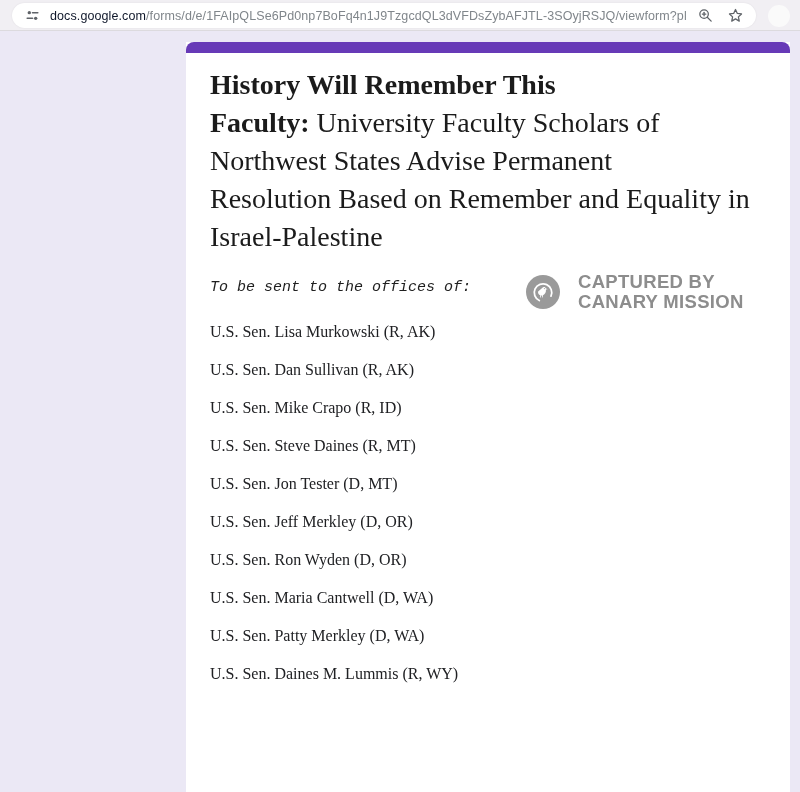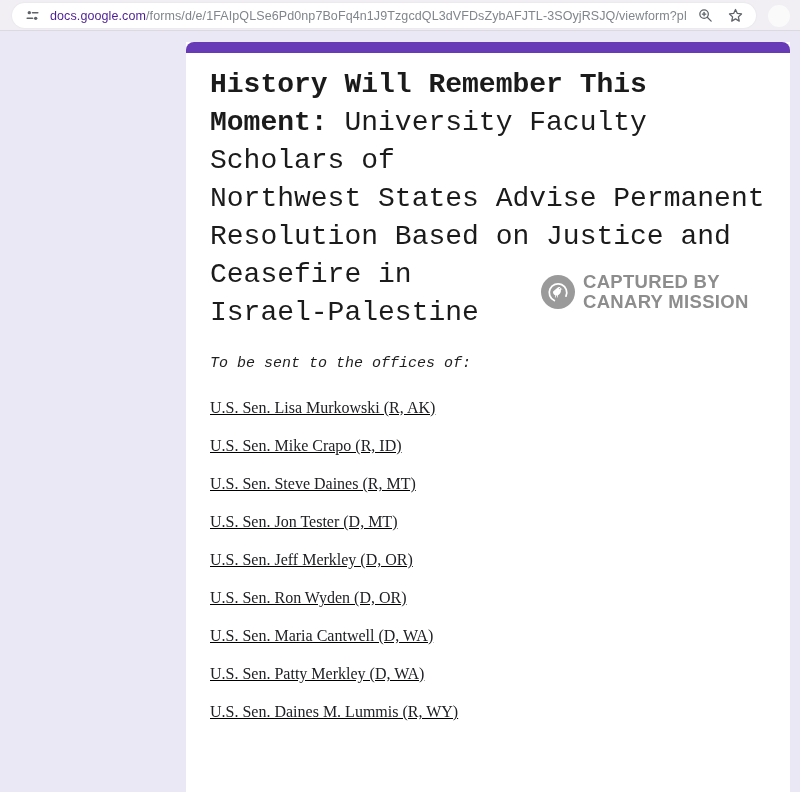--- a/index.html
+++ b/index.html
@@ -15,21 +15,21 @@
     position: absolute; left: 12px; top: 3px; width: 744px; height: 25px;
     background: #ffffff; border-radius: 13px;
     display: flex; align-items: center; padding: 0 10px;
     box-shadow: 0 0 2px rgba(0,0,0,0.08);
   }
   .site-info { width: 20px; height: 20px; display: flex; align-items: center; justify-content: center; margin-right: 8px; flex: 0 0 auto; }
   .url-text {
     flex: 1 1 auto; font-size: 12.5px; letter-spacing: 0.1px;
     white-space: nowrap; overflow: hidden;
   }
-  .url-domain { color: #4c1d95; }
+  .url-domain { color: #0f172a; }
   .url-path { color: #80868b; }
   .omni-ico { width: 22px; height: 22px; display: flex; align-items: center; justify-content: center; margin-left: 8px; flex: 0 0 auto; }
   .chrome-right {
     position: absolute; right: 4px; top: 3px; width: 34px; height: 25px;
     display: flex; align-items: center; justify-content: center;
   }
   .avatar-blob { width: 22px; height: 22px; border-radius: 50%; background: #fafafa; }
 
   
   .page { position: absolute; top: 32px; left: 0; width: 800px; height: 760px; background: #ebe8f5; }
@@ -38,43 +38,43 @@
     background: #ffffff;
   }
   .accent-bar {
     position: absolute; left: 0; top: 0; width: 604px; height: 11px;
     border-radius: 8px 8px 0 0;
   }
   .card-content { position: absolute; left: 24px; top: 11px; width: 560px; }
 
   .form-title {
     margin-top: 13px; width: 556px;
-    font-family: Liberation Mono, monospace;
+    font-family: Liberation Serif, serif;
     font-size: 28px; line-height: 38px; font-weight: normal;
     color: #1b1b1b;
   }
   .form-title .tl-bold { font-weight: bold; }
 
   .form-subtitle {
     margin-top: 23px;
     font-family: Liberation Mono, monospace;
     font-style: italic; font-size: 15px; color: #1f1f1f;
   }
 
-  .recipient-list { margin-top: 26px; text-decoration: underline; }
+  .recipient-list { margin-top: 26px; }
   .recipient-item {
     font-family: "Liberation Serif", serif;
     font-size: 16px; line-height: 19px; color: #202124;
     margin-bottom: 19px;
   }
 
   
   .watermark {
-    position: absolute; left: 355px; top: 230px;
-    display: flex; align-items: center;
+    position: absolute; left: 340px; top: 230px;
+    display: flex; align-items: center; gap: 10px;
   }
   .wm-circle {
     width: 34px; height: 34px; border-radius: 50%;
     background: #9a9a9a; flex: 0 0 auto;
     display: flex; align-items: center; justify-content: center;
   }
   .wm-text {
     margin-left: 8px;
     font-family: "Liberation Sans", sans-serif;
     font-weight: bold; font-size: 18.5px; line-height: 20px;
@@ -114,28 +114,29 @@
     <div class="avatar-blob"></div>
   </div>
 </div>
 
 <div class="page">
   <div class="card">
     <div class="accent-bar" style="background: rgb(103, 58, 183);"></div>
     <div class="card-content">
       <h1 class="form-title" id="form-title">
           <div><span class="tl-bold">History Will Remember This</span></div>
-          <div><span class="tl-bold">Moment:</span> University Faculty Scholars of</div>
+          <div><span class="tl-bold">Faculty:</span> University Faculty Scholars of</div>
           <div>Northwest States Advise Permanent</div>
-          <div>Resolution Based on Justice and Ceasefire in</div>
+          <div>Resolution Based on Remember and Equality in</div>
           <div>Israel-Palestine</div>
         </h1>
       <p class="form-subtitle">To be sent to the offices of:</p>
       <div class="recipient-list" id="recipient-list">
           <div class="recipient-item">U.S. Sen. Lisa Murkowski (R, AK)</div>
+          <div class="recipient-item">U.S. Sen. Dan Sullivan (R, AK)</div>
           <div class="recipient-item">U.S. Sen. Mike Crapo (R, ID)</div>
           <div class="recipient-item">U.S. Sen. Steve Daines (R, MT)</div>
           <div class="recipient-item">U.S. Sen. Jon Tester (D, MT)</div>
           <div class="recipient-item">U.S. Sen. Jeff Merkley (D, OR)</div>
           <div class="recipient-item">U.S. Sen. Ron Wyden (D, OR)</div>
           <div class="recipient-item">U.S. Sen. Maria Cantwell (D, WA)</div>
           <div class="recipient-item">U.S. Sen. Patty Merkley (D, WA)</div>
           <div class="recipient-item">U.S. Sen. Daines M. Lummis (R, WY)</div>
         </div>
     </div>

